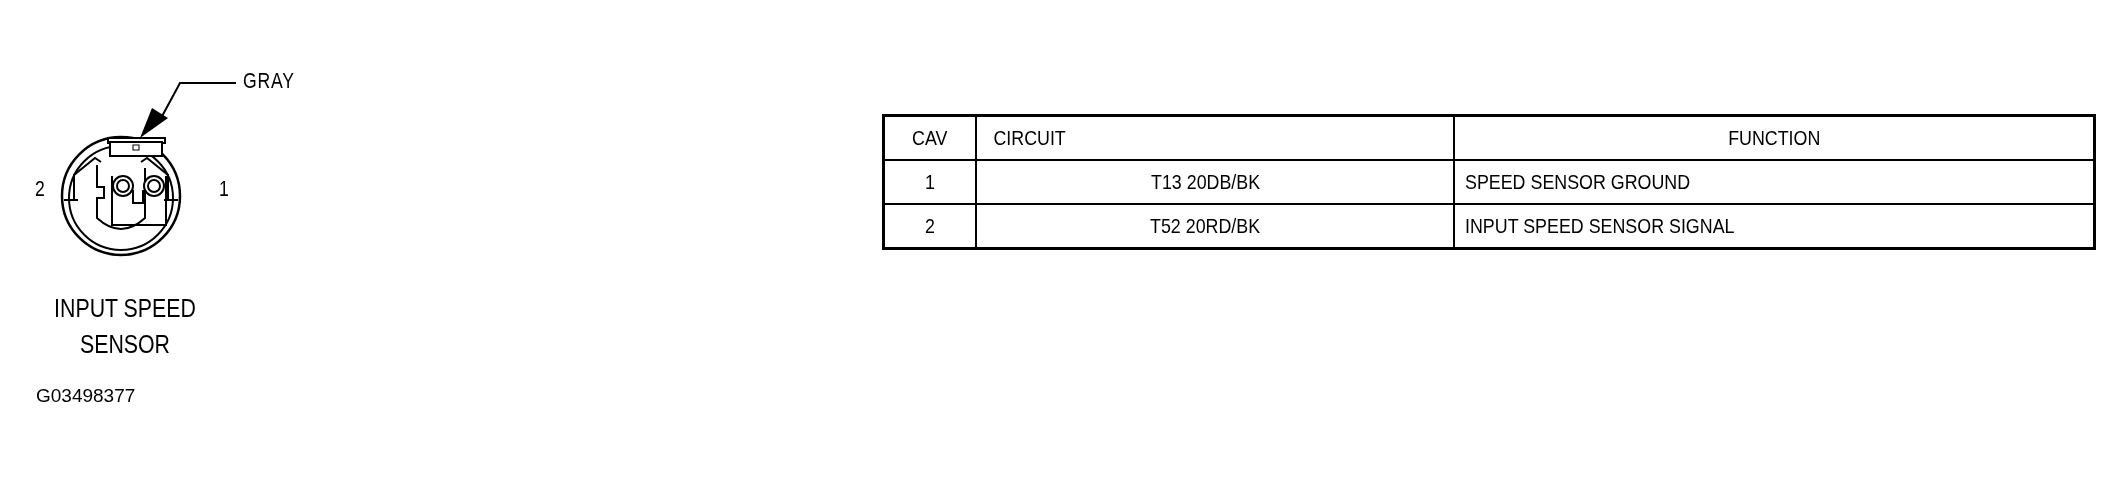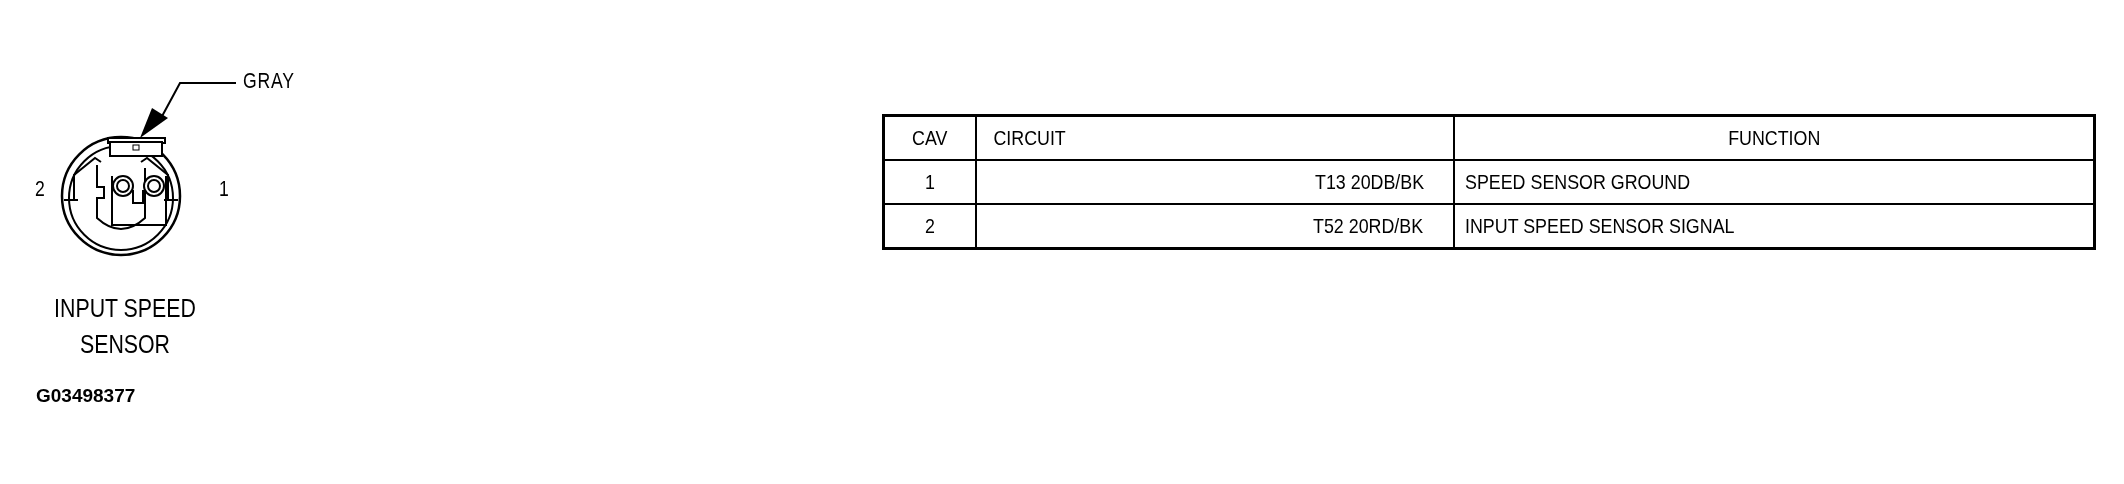--- a/index.html
+++ b/index.html
@@ -3,26 +3,26 @@
 <meta charset="utf-8">
 <style>
   html, body { margin: 0; padding: 0; background: #ffffff; }
   body { width: 2124px; height: 484px; position: relative; overflow: hidden; font-family: "Liberation Sans", sans-serif; color: #000; }
   .connector { position: absolute; left: 0; top: 50px; width: 350px; height: 220px; }
   .label-gray { position: absolute; left: 243px; top: 68px; font-family: "Liberation Sans Narrow", "Liberation Sans", sans-serif; font-size: 22px; letter-spacing: 1px; transform: scaleX(0.8); transform-origin: left top; }
   .pin-label { position: absolute; font-size: 22px; transform: scaleX(0.8); transform-origin: left top; }
   .pin-2 { left: 35px; top: 176px; }
   .pin-1 { left: 219px; top: 176px; }
   .caption { position: absolute; left: 30px; top: 290px; width: 190px; text-align: center; font-size: 26px; line-height: 36px; transform: scaleX(0.82); transform-origin: center top; }
-  .figid { position: absolute; left: 36px; top: 385px; font-size: 19px; font-weight: bold; }
+  .figid { position: absolute; left: 36px; top: 385px; font-size: 19px; font-weight: normal; }
   table.pinout { position: absolute; left: 882px; top: 114px; border-collapse: collapse; border: 3px solid #000; }
   table.pinout td, table.pinout th { border: 2px solid #000; height: 42px; padding: 0 10px; font-weight: normal; font-size: 21px; white-space: nowrap; }
   table.pinout th { text-align: center; }
   .col-cav { width: 70px; text-align: center; }
-  .col-circuit { width: 456px; text-align: right; }
+  .col-circuit { width: 456px; text-align: center; }
   .col-function { width: 618px; text-align: left; text-decoration: underline; }
   .txt { display: inline-block; transform: scaleX(0.85); transform-origin: left center; }
   th .txt { transform-origin: center center; }
   .col-cav .txt { transform-origin: center center; }
 </style>
 </head>
 <body>
 
 <div>
   <svg class="connector" viewBox="0 50 350 220" width="350" height="220">

